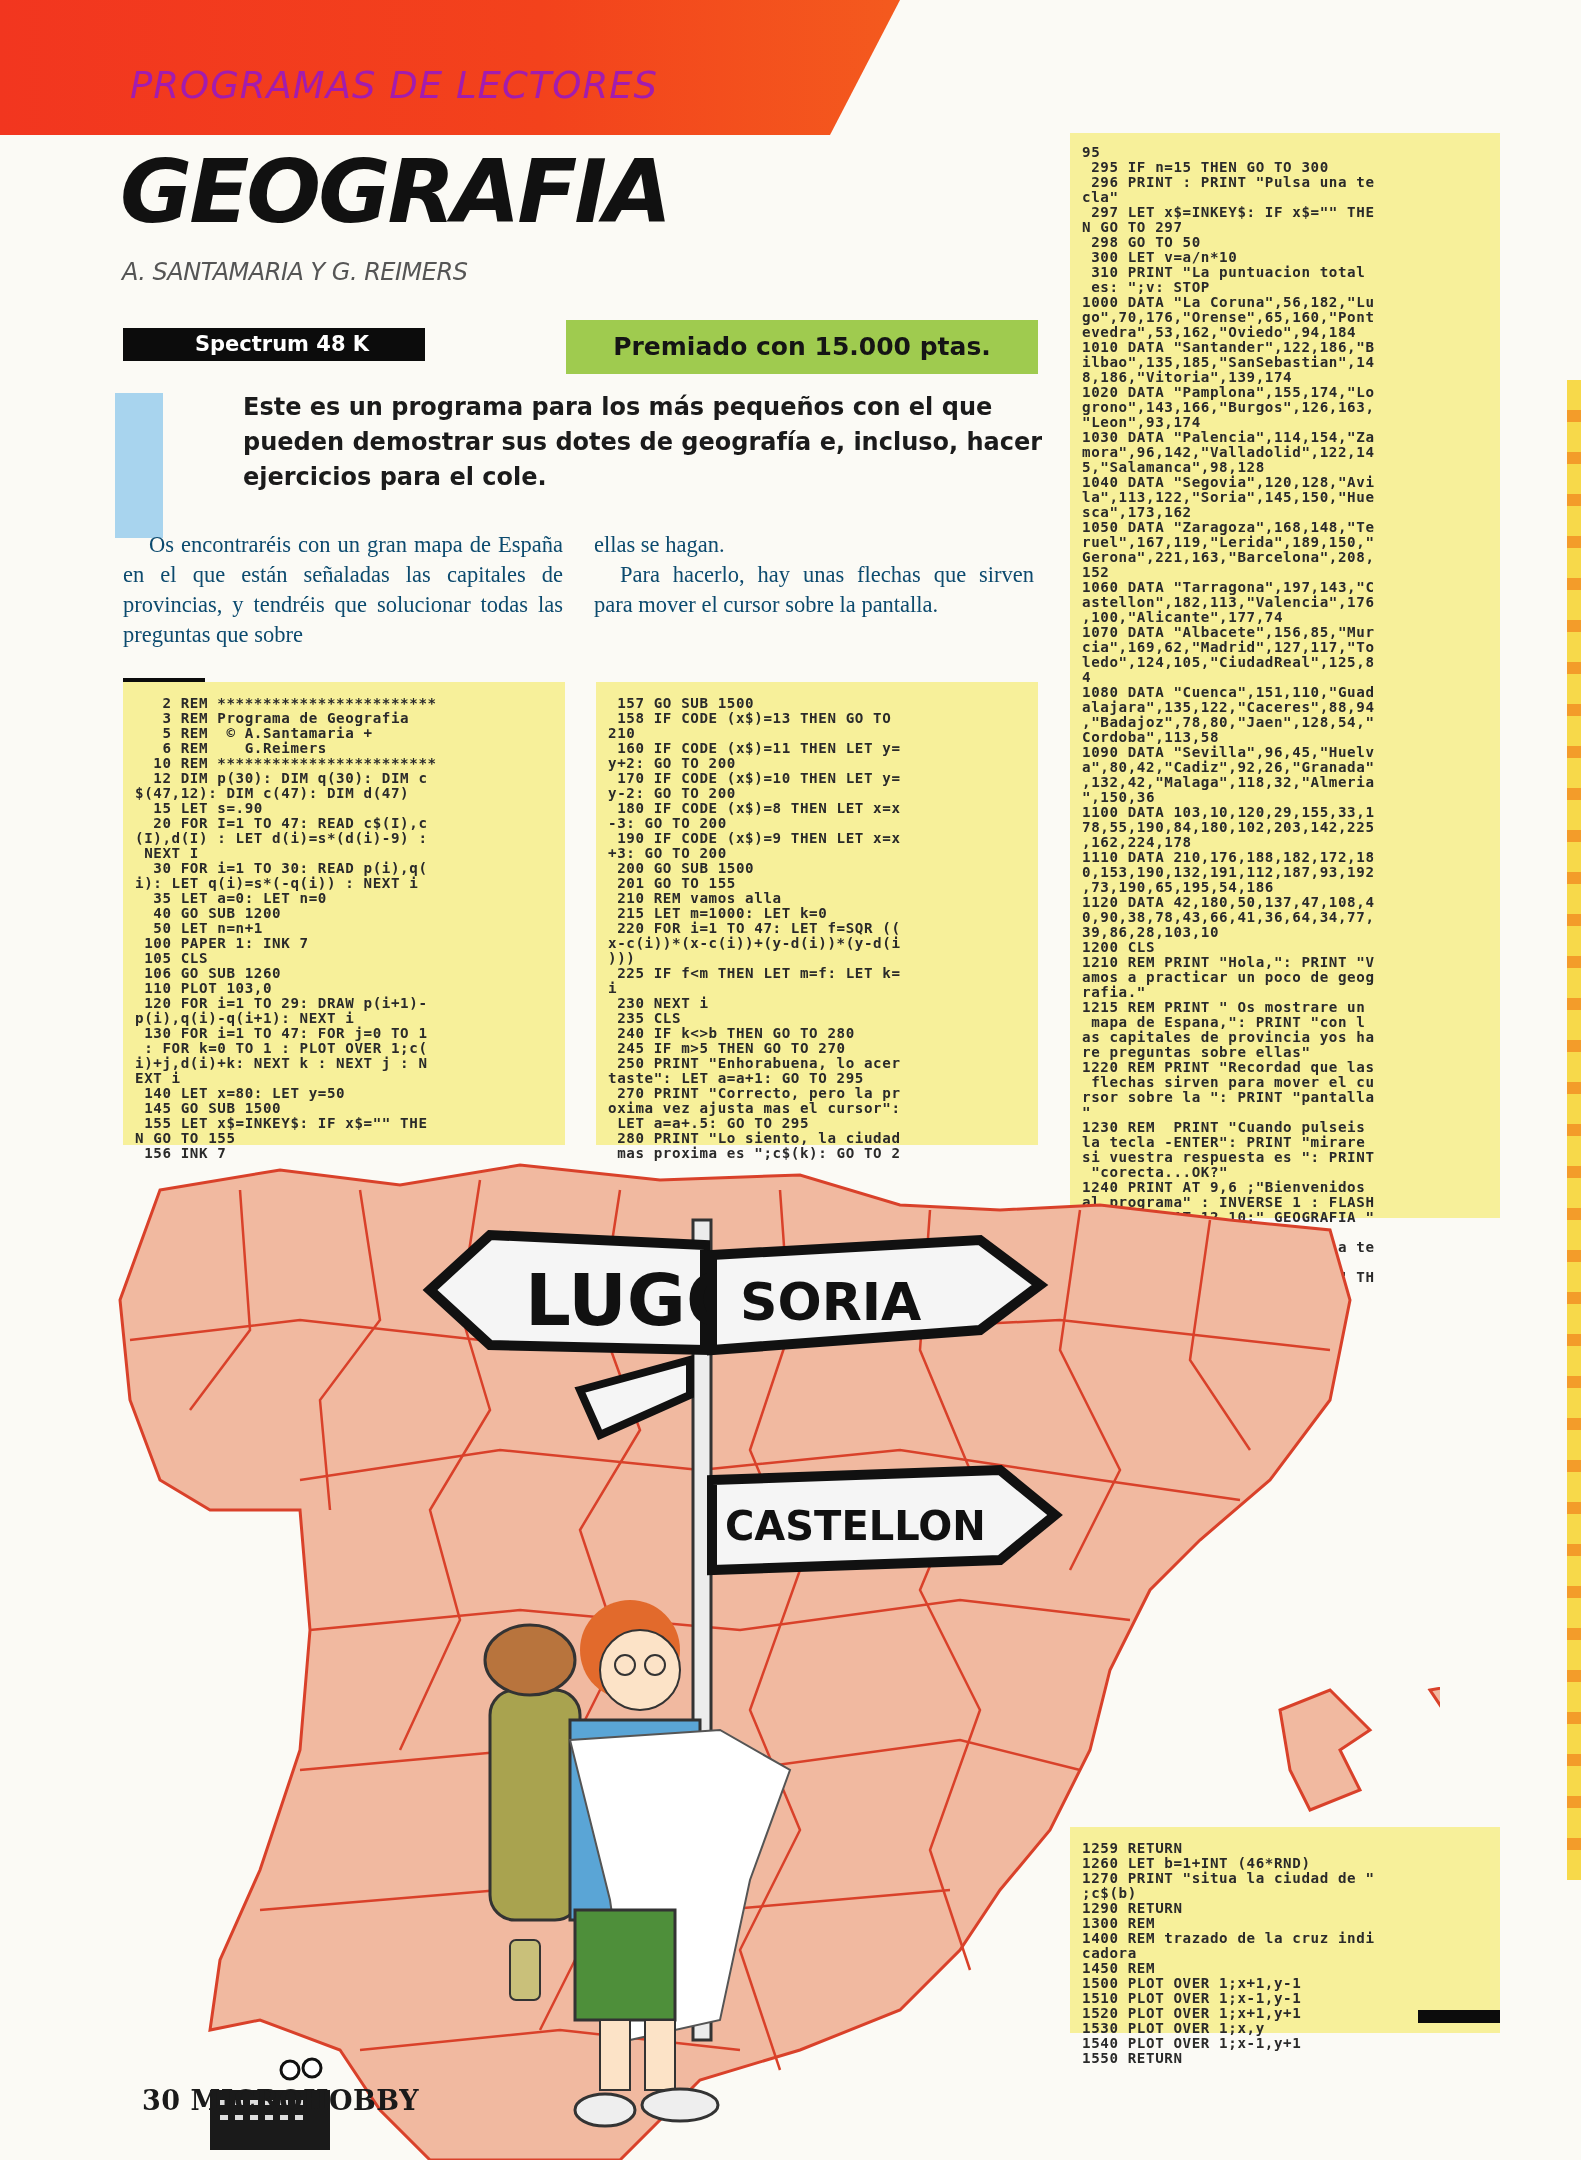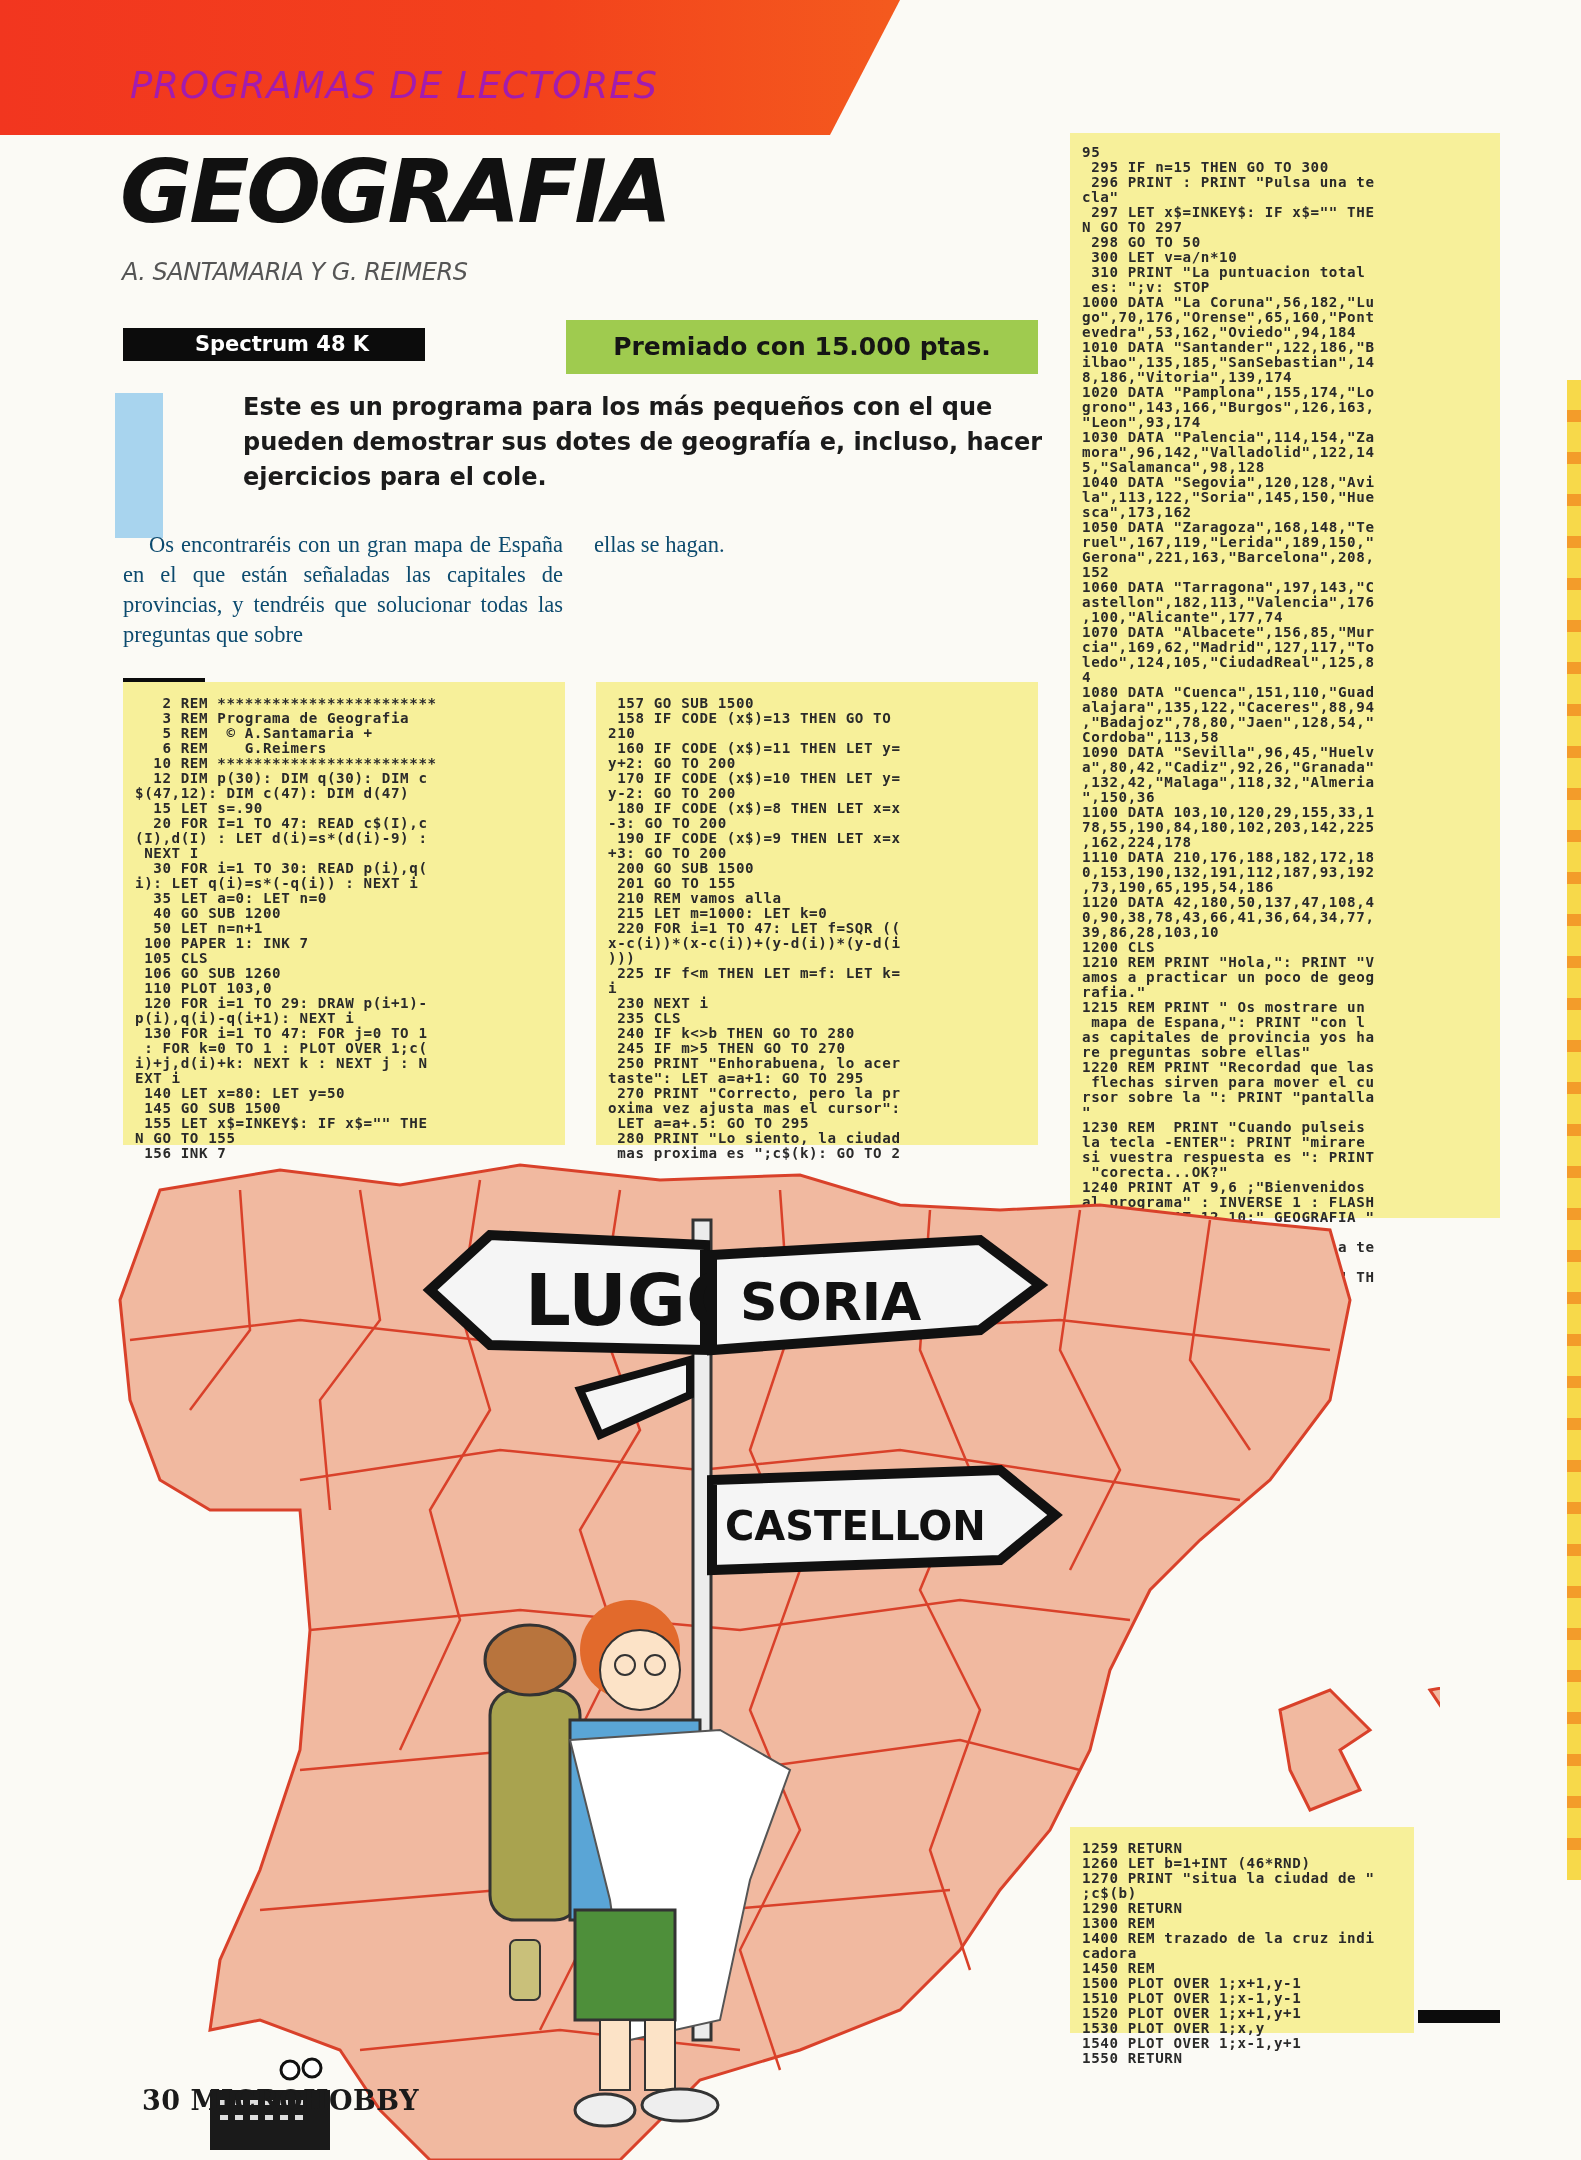--- a/index.html
+++ b/index.html
@@ -56,21 +56,21 @@
 
   .code {
     position: absolute; background: #f7f09a;
     font-family: "DejaVu Sans Mono", monospace; font-size: 14.2px; line-height: 15px;
     color: #2a2a2a; white-space: pre; letter-spacing: 0.6px; padding: 14px 10px 10px 12px;
     font-weight: bold;
   }
   .code-a { left: 123px; top: 682px; width: 442px; height: 463px; }
   .code-b { left: 596px; top: 682px; width: 442px; height: 463px; }
   .code-c { left: 1070px; top: 133px; width: 430px; height: 1085px; padding-top: 12px; }
-  .code-d { left: 1070px; top: 1827px; width: 344px; height: 206px; }
+  .code-d { left: 1070px; top: 1827px; width: 430px; height: 206px; }
   .black-tab-a { position: absolute; left: 123px; top: 678px; width: 82px; height: 13px; background: #0c0c0c; }
   .black-tab-d { position: absolute; left: 1418px; top: 2010px; width: 82px; height: 13px; background: #0c0c0c; }
 
   .illustration { position: absolute; left: 100px; top: 1150px; width: 1340px; height: 1010px; }
   .footer {
     position: absolute; left: 116px; top: 2085px;
     font-family: "DejaVu Serif", serif; font-weight: bold; font-size: 27px; color: #1a1a1a;
     letter-spacing: 0.5px;
     margin-left: 26px;
   }
@@ -91,20 +91,21 @@
 <div class="prize-badge">Premiado con 15.000 ptas.</div>
 
 <div class="lead-accent"></div>
 <p class="lead">Este es un programa para los más pequeños con el que pueden demostrar sus dotes de geografía e, incluso, hacer ejercicios para el cole.</p>
 
 <div class="body-col col1">
   <p>Os encontraréis con un gran mapa de España en el que están señaladas las capitales de provincias, y tendréis que solucionar todas las preguntas que sobre</p>
 </div>
 <div class="body-col col2">
   <p style="text-indent:0">ellas se hagan.</p>
+  <p>Para hacerlo, hay unas flechas que sirven para mover el cursor sobre la pantalla.</p>
 </div>
 
 <div class="black-tab-a"></div>
 <div class="code code-a">   2 REM ************************
    3 REM Programa de Geografia
    5 REM  © A.Santamaria +
    6 REM    G.Reimers
   10 REM ************************
   12 DIM p(30): DIM q(30): DIM c
 $(47,12): DIM c(47): DIM d(47)

